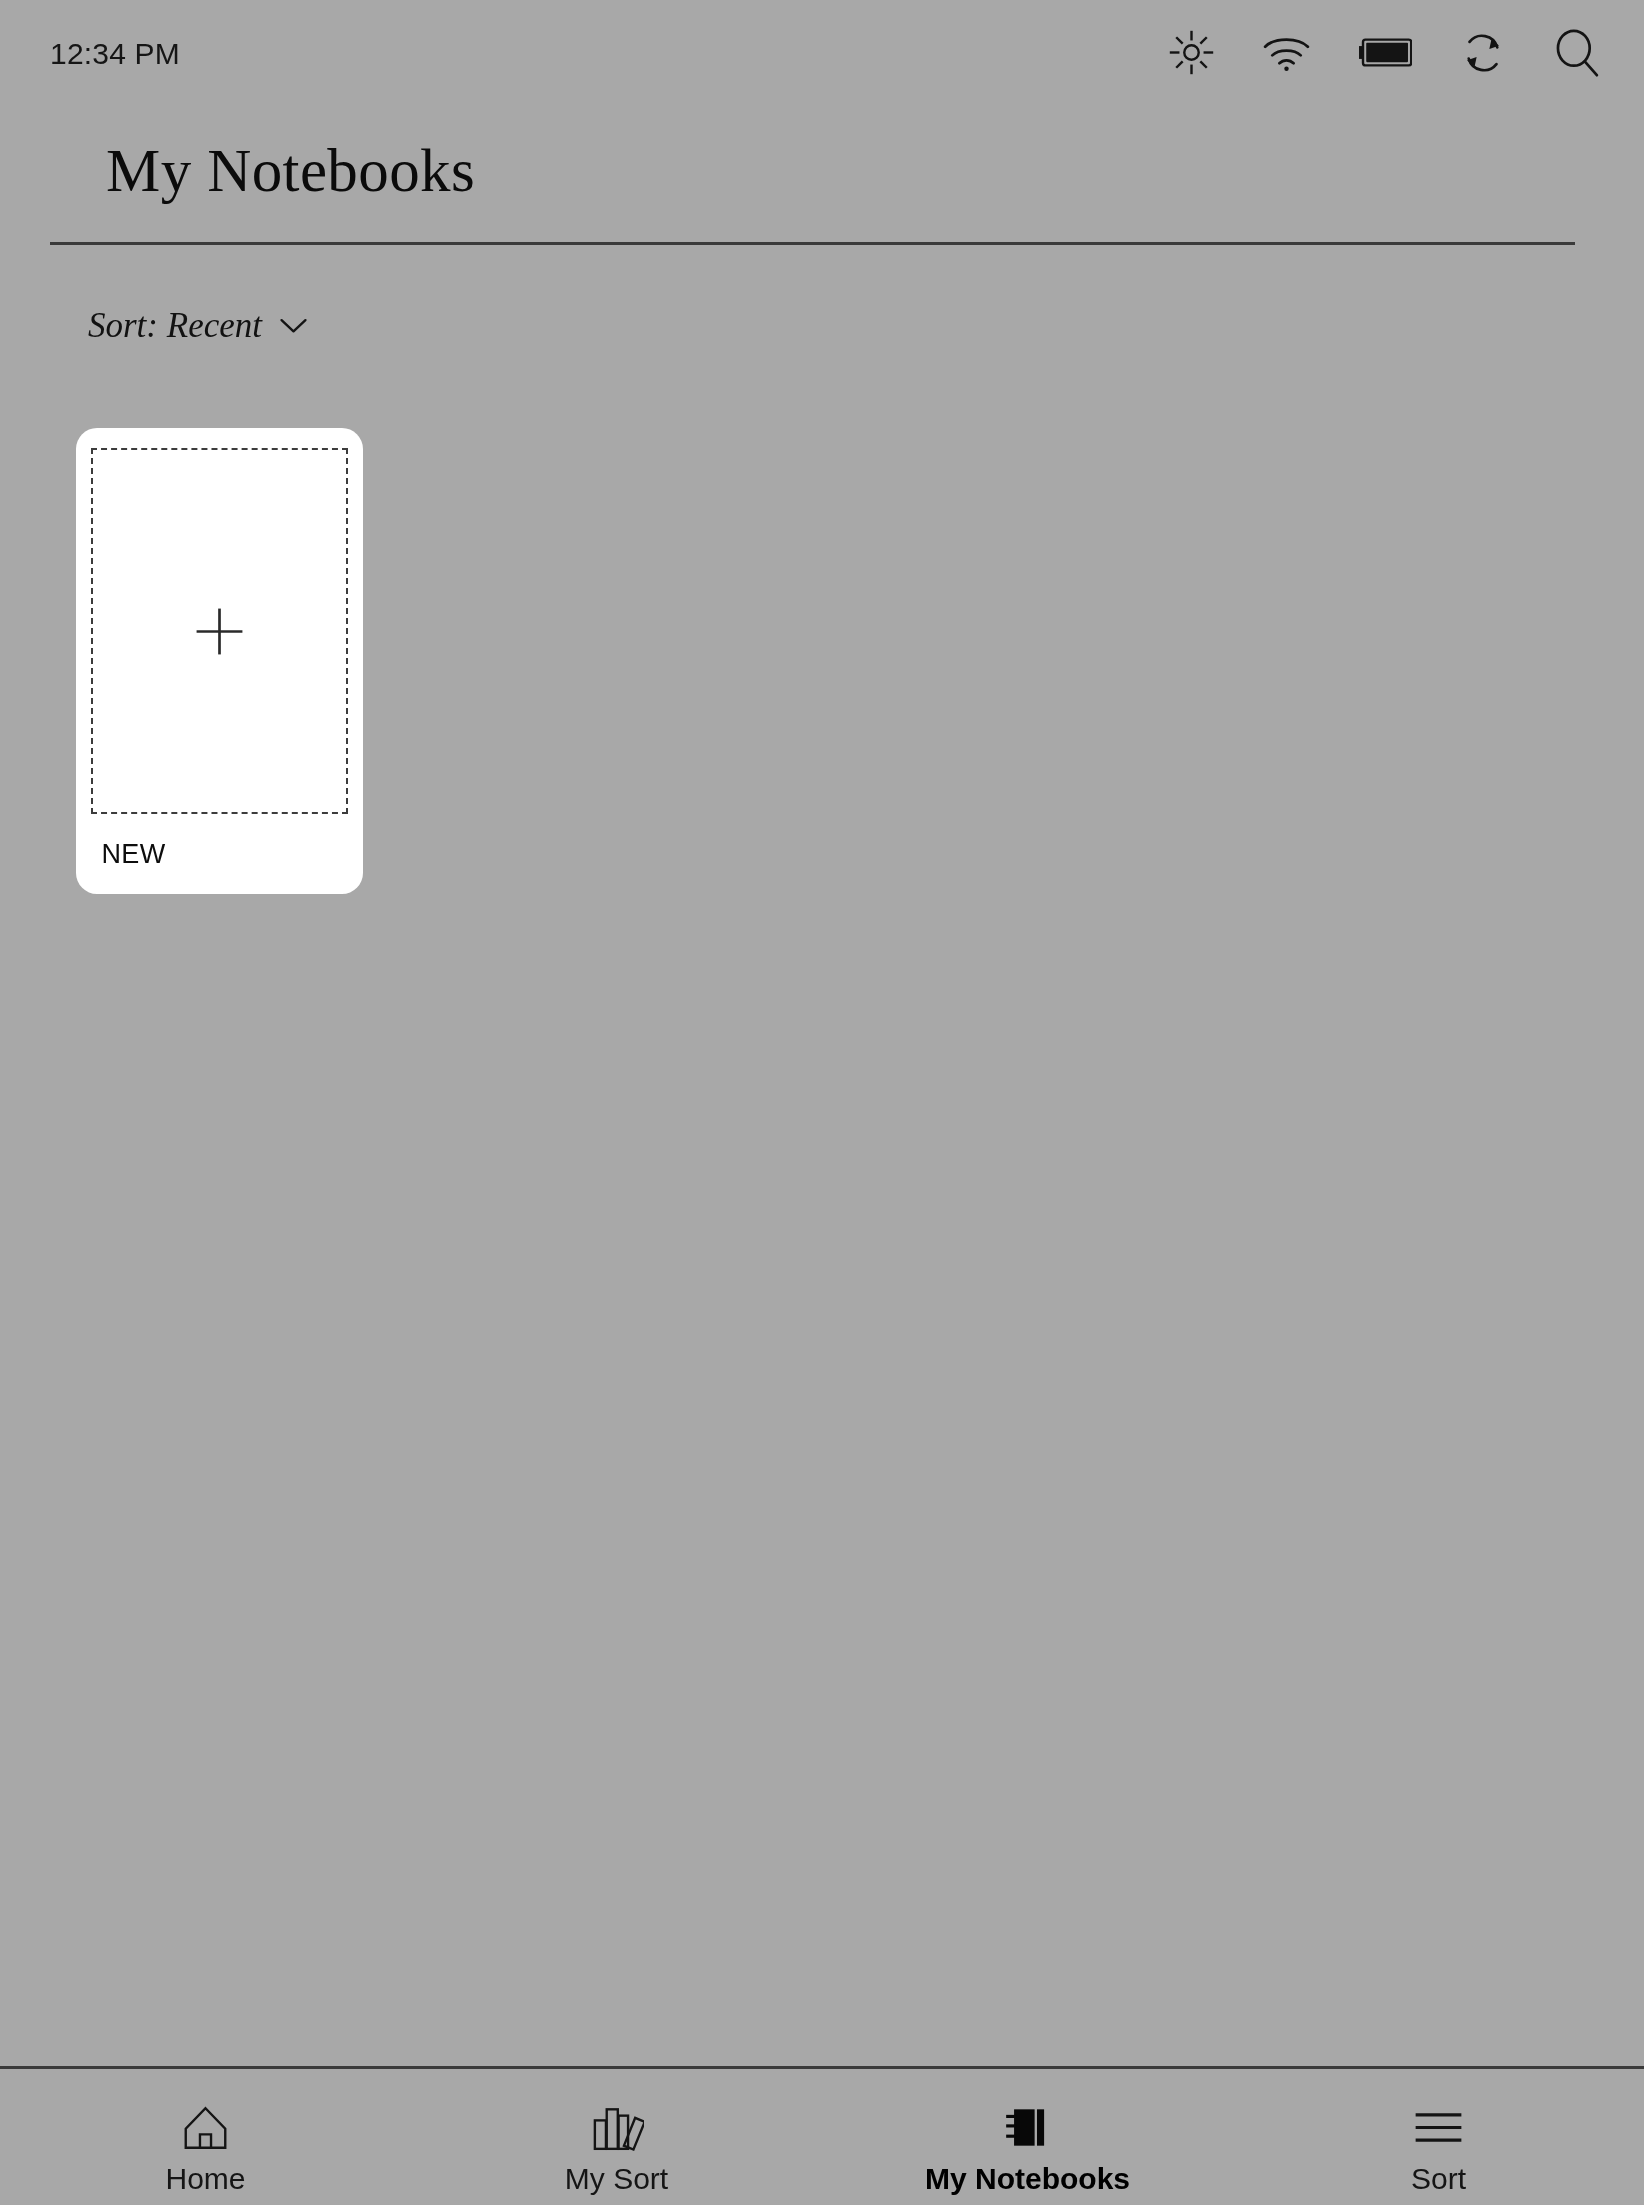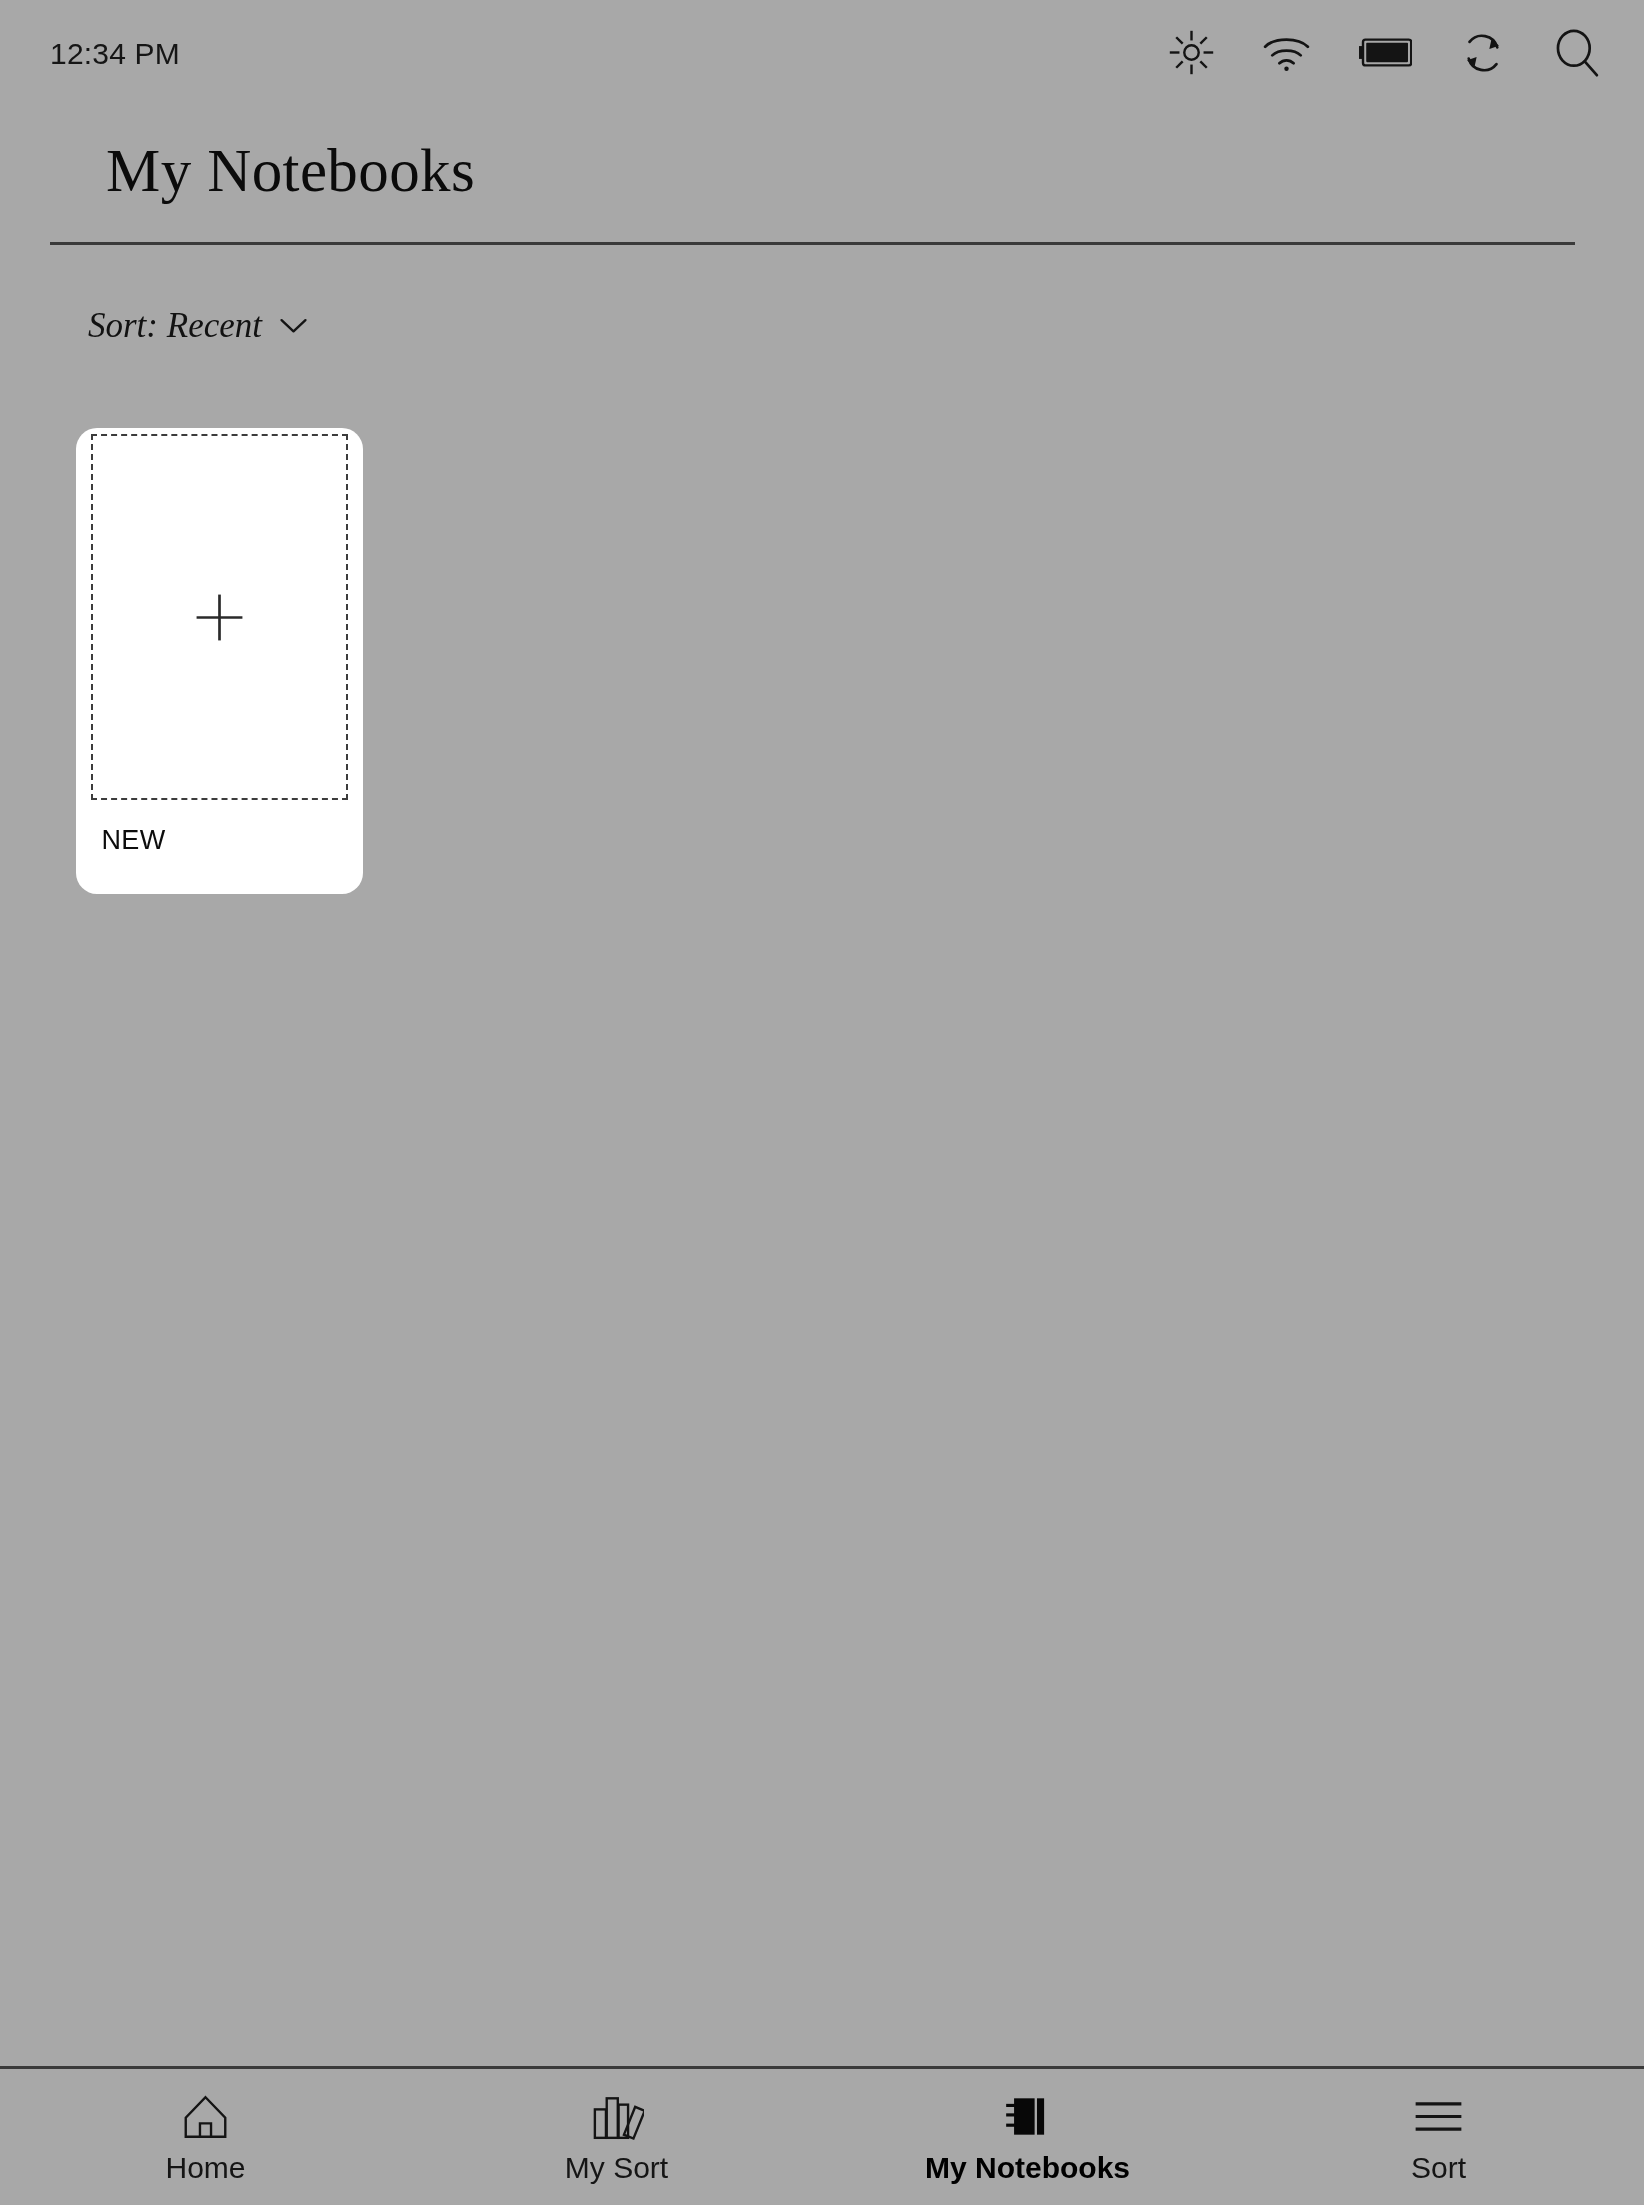--- a/index.html
+++ b/index.html
@@ -100,21 +100,21 @@
     display: flex;
     flex-wrap: wrap;
     gap: 32px;
   }
 
   .notebook-card {
     width: 287px;
     height: 466px;
     background: #ffffff;
     border-radius: 21px;
-    padding: 6px 15px 0 15px;
+    padding: 20px 15px 0 15px;
     display: flex;
     flex-direction: column;
     position: relative;
   }
 
   .card-dashed-area {
     width: 100%;
     height: 366px;
     border: 2.4px dashed #3c3c3c;
     display: flex;
@@ -133,21 +133,21 @@
   
   #bottom-nav {
     position: absolute;
     left: 0;
     bottom: 0;
     width: 1644px;
     height: 139px;
     background: #a8a8a8;
     border-top: 3.2px solid #3a3a3a;
     display: flex;
-    align-items: flex-start;
+    align-items: center;
   }
 
   .nav-item {
     flex: 1 1 0;
     display: flex;
     flex-direction: column;
     align-items: center;
     padding-top: 21px;
   }
 

